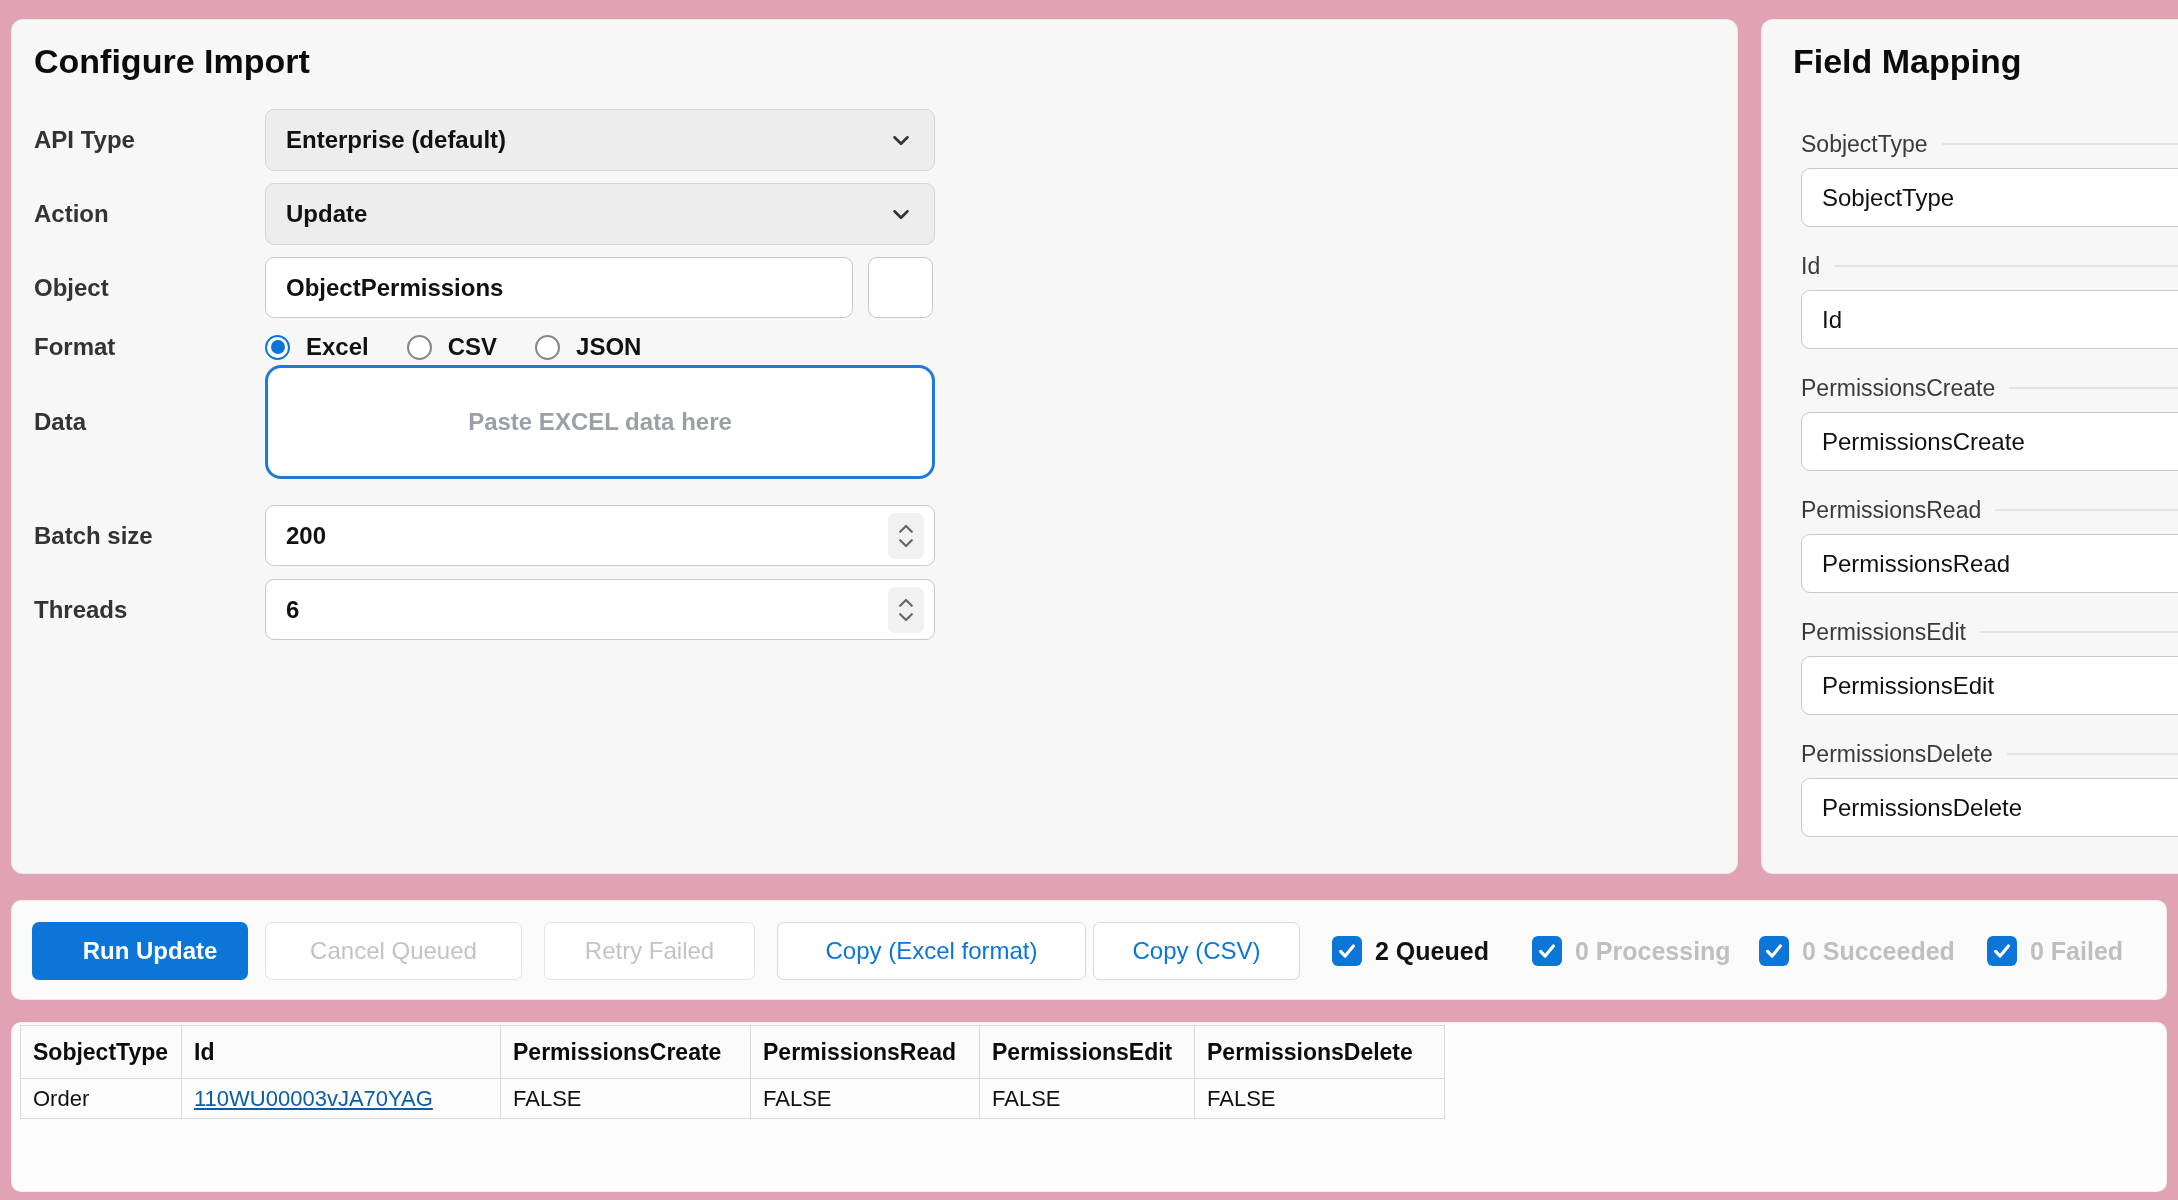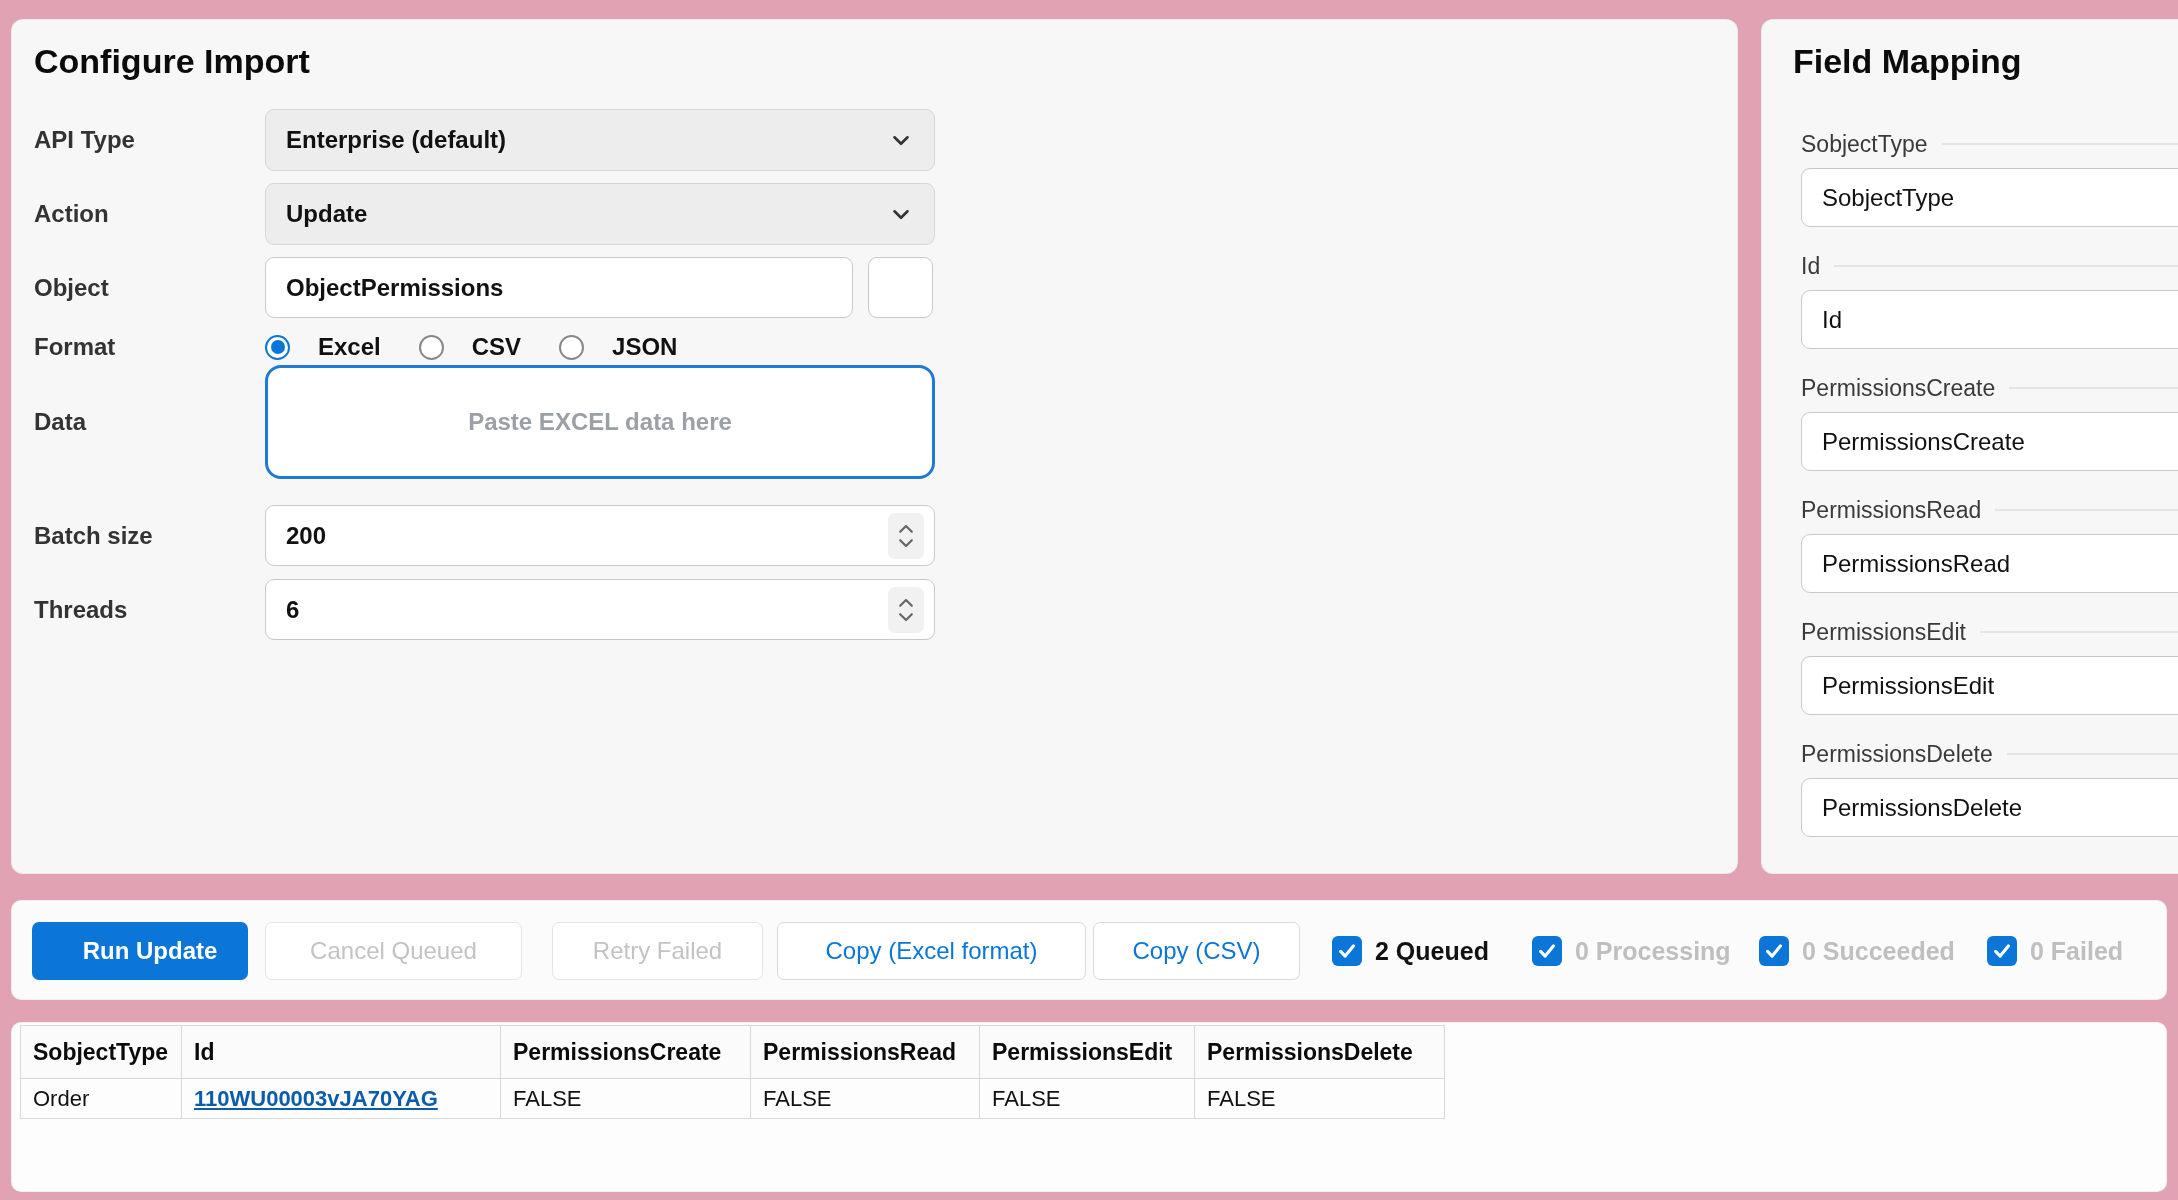--- a/index.html
+++ b/index.html
@@ -23,21 +23,21 @@
   }
   .select-value{font-size:24px;color:#111;}
   .chevron{width:26px;height:26px;flex:0 0 26px;}
   .text-input{
     box-sizing:border-box;height:61px;background:#fff;border:1px solid #c9c9c9;border-radius:9px;
     display:flex;align-items:center;padding:0 20px;font-size:24px;color:#111;
   }
   .object-input{width:588px;}
   .side-box{width:65px;height:61px;box-sizing:border-box;margin-left:15px;background:#fff;border:1px solid #c9c9c9;border-radius:9px;}
   .radio-group{display:flex;align-items:center;gap:38px;}
-  .radio-option{display:flex;align-items:center;gap:28px;}
+  .radio-option{display:flex;align-items:center;gap:16px;}
   .radio{width:25px;height:25px;box-sizing:border-box;border-radius:50%;border:2.5px solid #878787;position:relative;background:#fff;}
   .radio.selected{border-color:#0b76d8;}
   .radio.selected::after{content:'';position:absolute;inset:3.5px;border-radius:50%;background:#0b76d8;}
   .radio-label{font-size:24px;color:#111;}
   .data-area{
     width:670px;height:114px;box-sizing:border-box;background:#fff;
     border:3px solid #1e7ad4;border-radius:16px;
     display:flex;align-items:center;justify-content:center;
   }
   .placeholder{font-size:24px;color:#9aa0a6;}
@@ -73,21 +73,21 @@
   .checkbox svg{width:22px;height:22px;}
   .status-label{font-size:25px;font-weight:bold;color:#111;white-space:nowrap;}
   .status.dim .status-label{color:#bfbfbf;}
 
   
   #results{left:11px;top:1022px;width:2156px;height:170px;background:#fdfdfd;border-radius:10px;}
   table{border-collapse:collapse;position:absolute;left:8px;top:2px;table-layout:fixed;}
   th,td{border:1px solid #d8d8d8;padding:0 12px;text-align:left;white-space:nowrap;overflow:hidden;}
   th{height:52px;font-size:23px;font-weight:bold;color:#0b0b0b;background:#fbfbfb;}
   td{height:39px;font-size:22px;color:#111;}
-  a.id-link{color:#0b5cab;text-decoration:underline;cursor:pointer;font-weight:bold;}
+  a.id-link{color:#0b5cab;text-decoration:underline;cursor:pointer;}
 </style>
 </head>
 <body>
 
 <div class="panel" id="configure">
   <h1 class="panel-title">Configure Import</h1>
 
   <div class="form-row" style="top:89px;height:62px;">
     <span class="form-label">API Type</span>
     <div class="select">
@@ -220,21 +220,21 @@
     <span class="map-divider"></span>
   </div>
   <div class="text-input map-input" style="top:758px;">
     <span>PermissionsDelete</span>
   </div>
 </div>
 
 <div class="panel" id="toolbar">
   <div class="btn btn-primary" style="left:20px;width:216px;padding-left:20px;">Run Update</div>
   <div class="btn btn-disabled" style="left:253px;width:257px;">Cancel Queued</div>
-  <div class="btn btn-disabled" style="left:532px;width:211px;margin-left:8px;">Retry Failed</div>
+  <div class="btn btn-disabled" style="left:532px;width:211px;">Retry Failed</div>
   <div class="btn btn-outline" style="left:765px;width:309px;">Copy (Excel format)</div>
   <div class="btn btn-outline" style="left:1081px;width:207px;">Copy (CSV)</div>
 
   <div class="status" style="left:1320px;">
     <span class="checkbox">
       <svg viewBox="0 0 24 24">
           <path d="M5 12.5l5 5 9-11" fill="none" stroke="#fff" stroke-width="3.4" stroke-linecap="round" stroke-linejoin="round"></path>
         </svg>
     </span>
     <span class="status-label">2 Queued</span>

